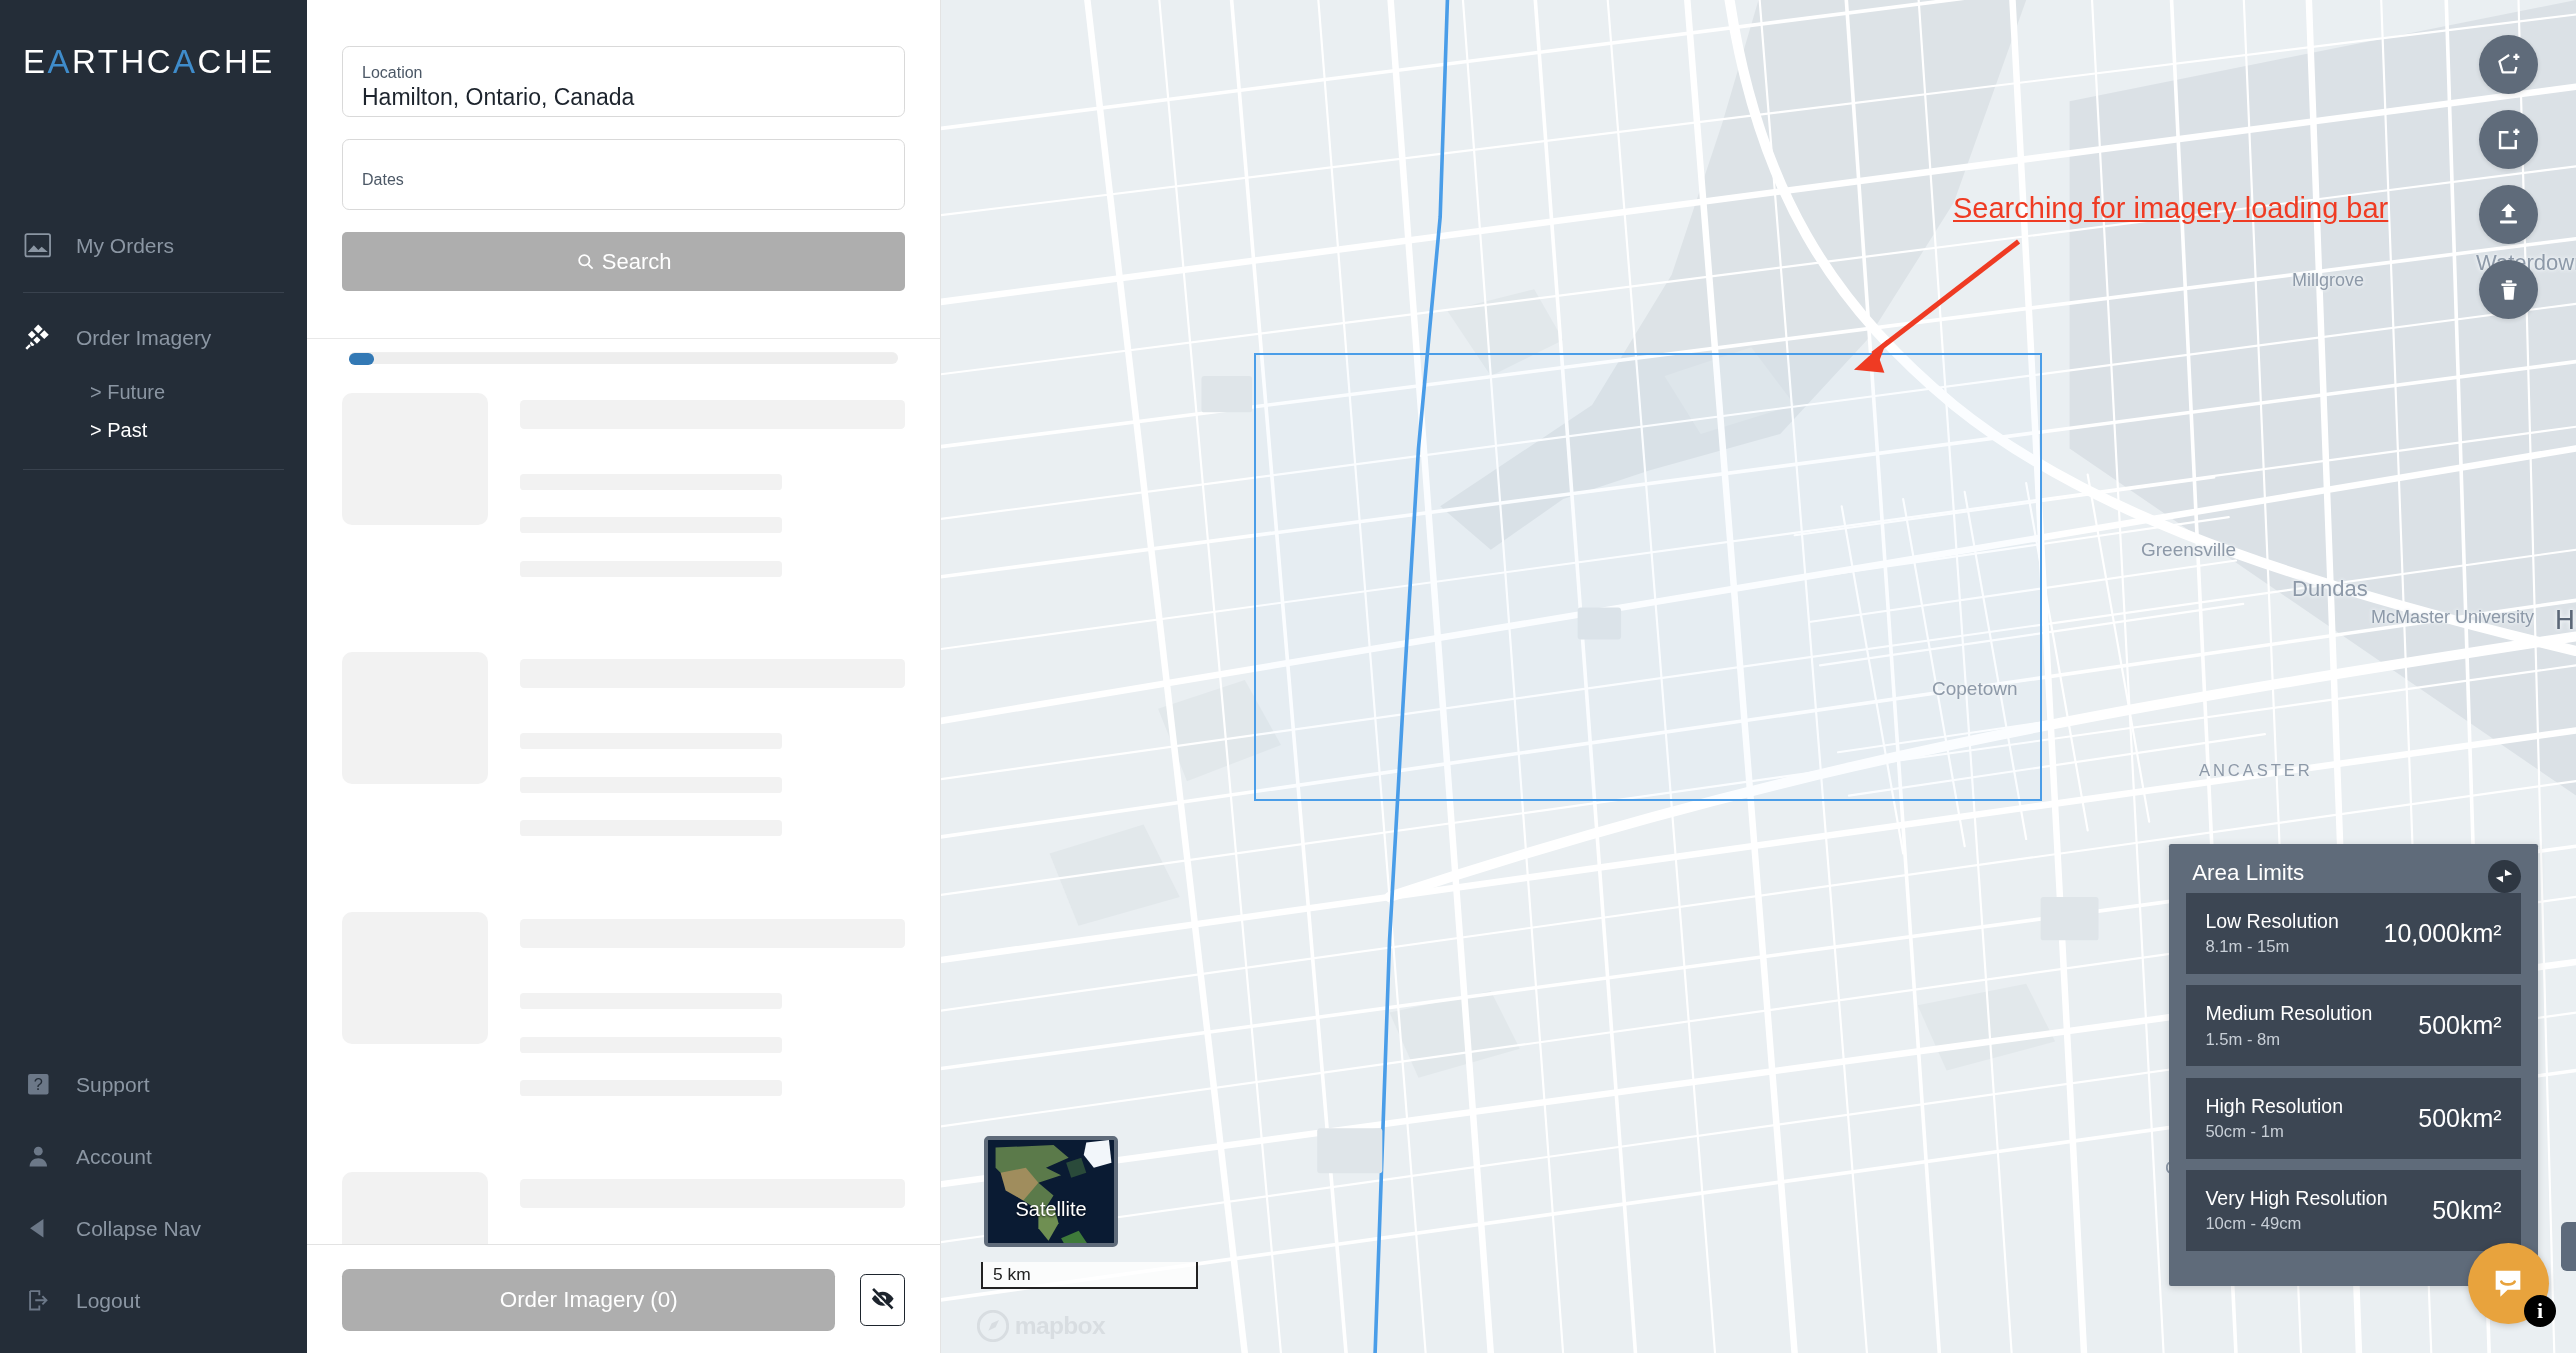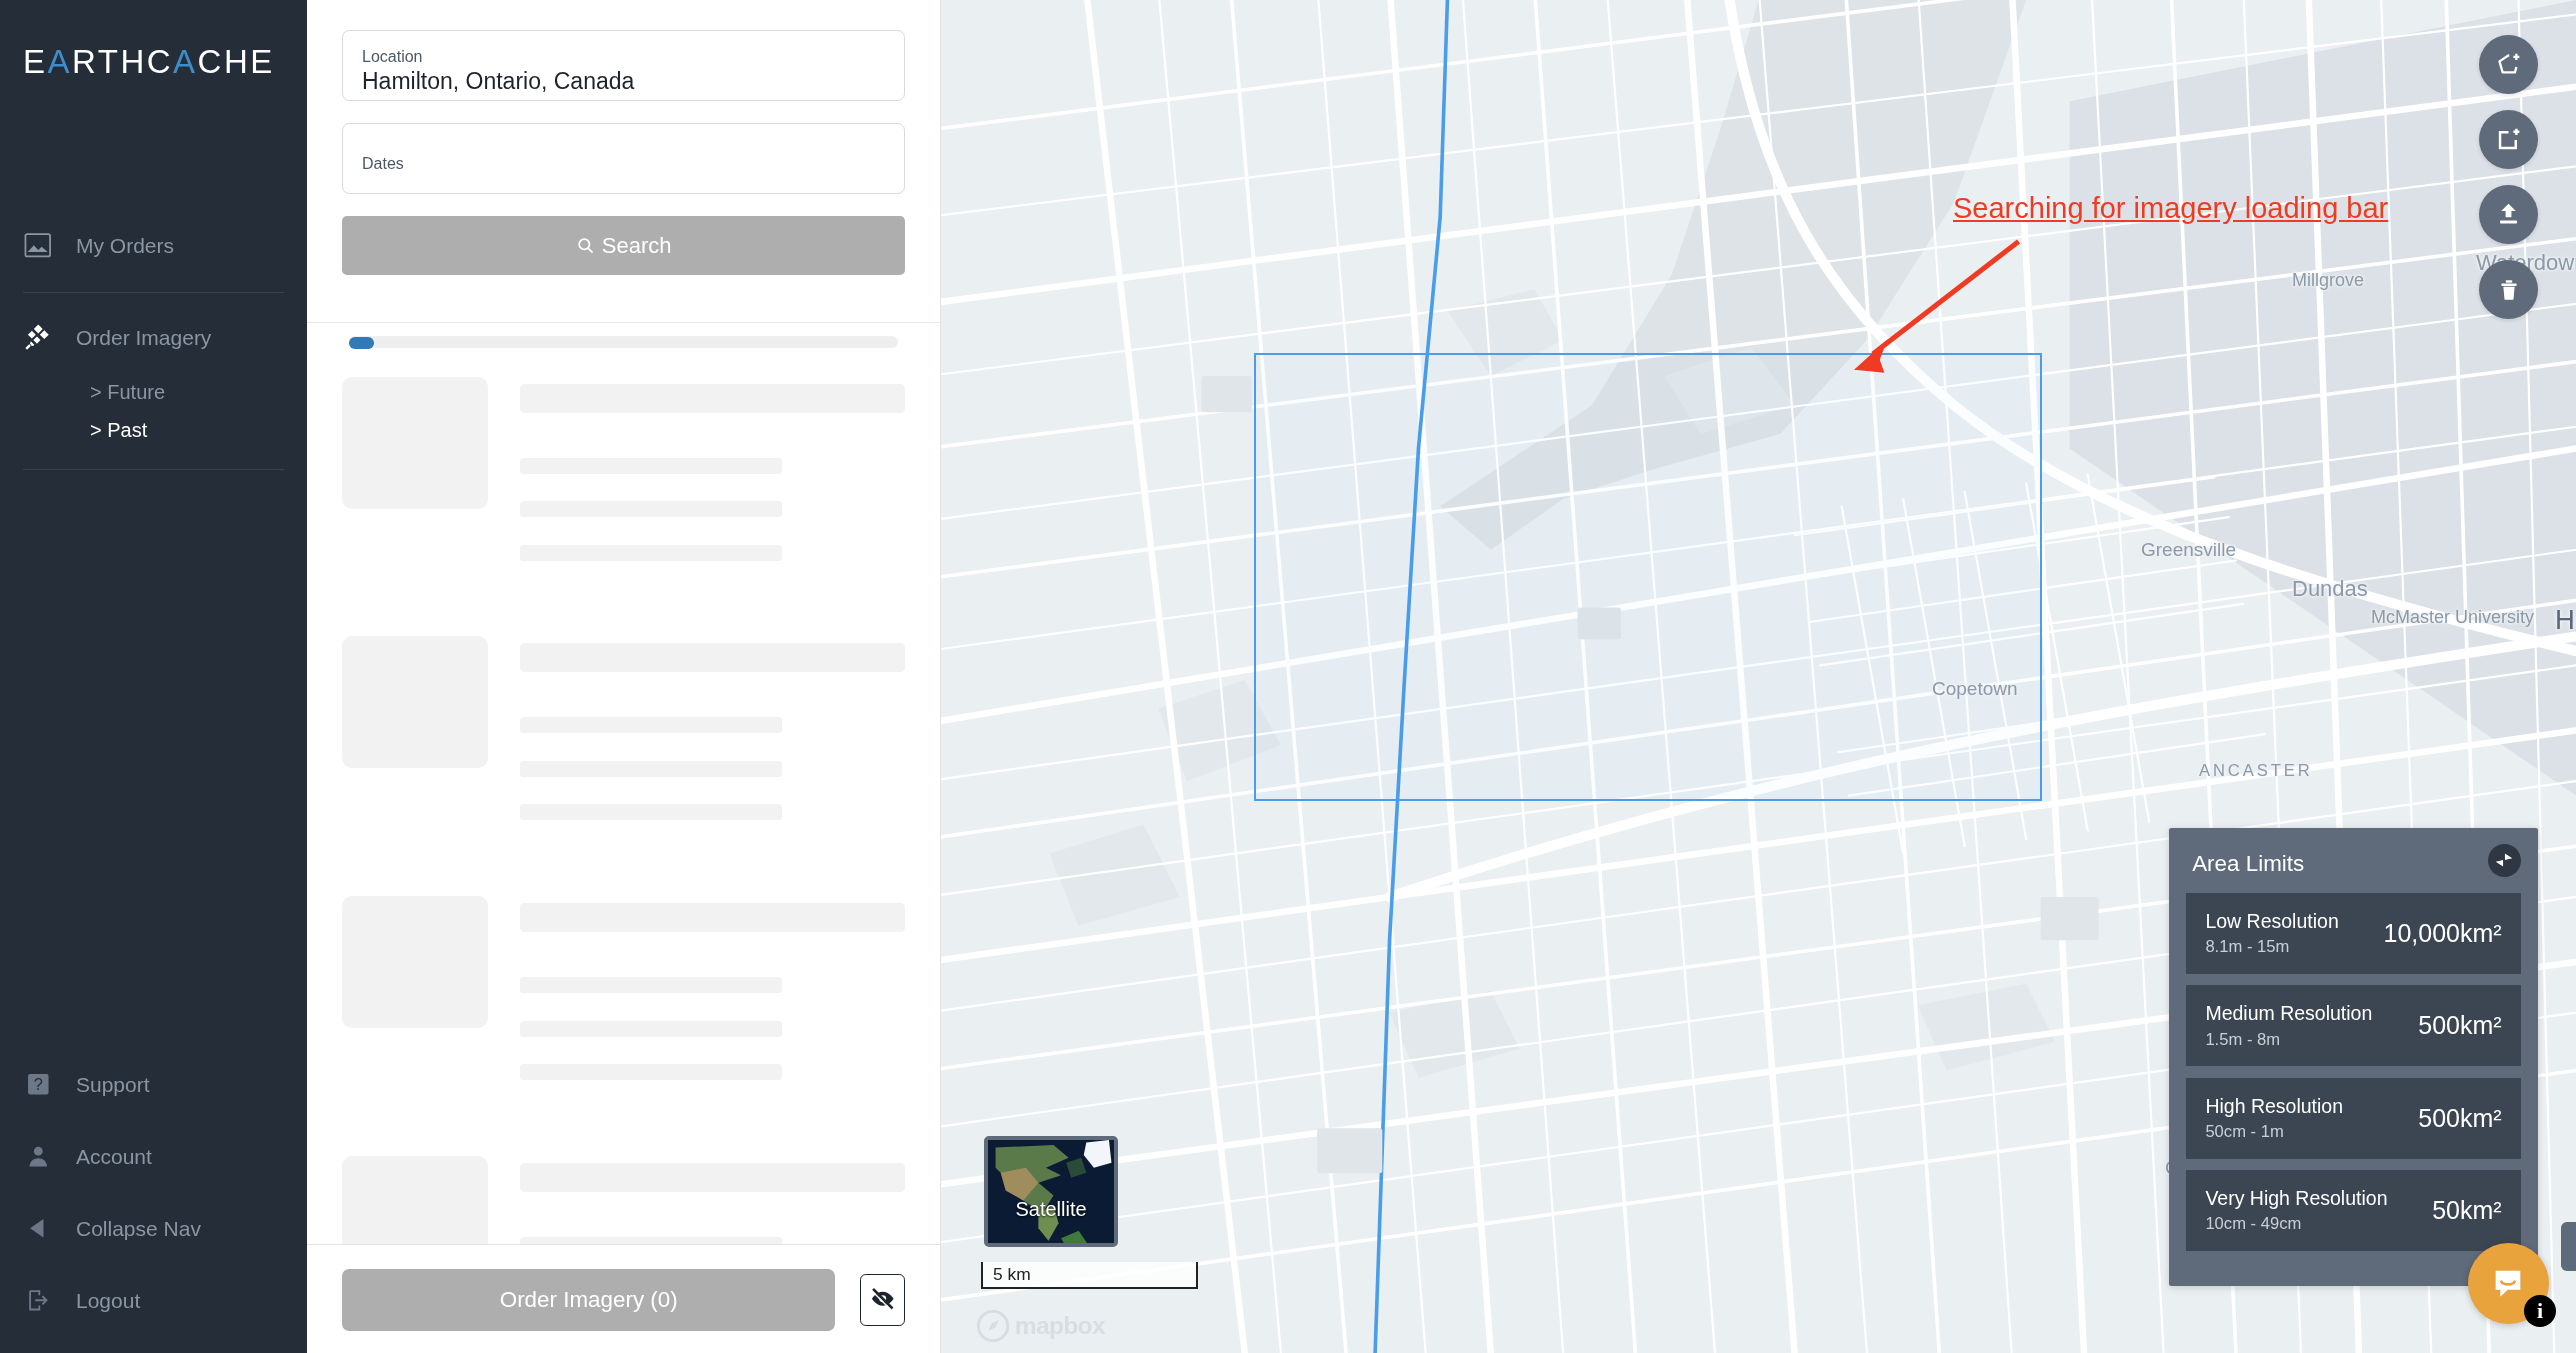--- a/index.html
+++ b/index.html
@@ -43,21 +43,21 @@
   .nav-bottom { position: absolute; bottom: 17.4px; left: 0; right: 0; }
   .nav-bottom .nav-item { height: 72px; }
 
   
   .panel {
     width: 634px; flex: 0 0 634px;
     height: 1354px; background: #fff;
     position: relative; display: flex; flex-direction: column;
     border-right: 0.7px solid #e3e3e3;
   }
-  .panel-top { padding: 30px 35px 0 35px; }
+  .panel-top { padding: 46px 35px 0 35px; }
   .field {
     border: 0.7px solid #d9d9d9; border-radius: 7.2px;
     height: 71px; padding: 11.6px 19px 0 19px; margin-bottom: 22px;
     display: flex; flex-direction: column; justify-content: center;
     background: #fff; cursor: pointer;
   }
   .field-label { font-size: 16px; color: #4c5866; line-height: 1.2; margin-bottom: 1.4px; }
   .field-value { font-size: 23px; color: #1d242d; line-height: 1.2; }
   .search-btn {
     margin-top: 17.4px; height: 59px; width: 100%;
@@ -162,21 +162,21 @@
     display: flex; align-items: center; gap: 5.8px; opacity: 0.9;
   }
   .mapbox-text { font-size: 24.6px; font-weight: bold; color: #d7dce0; letter-spacing: -0.7px; }
 
   
   .area-limits {
     position: absolute; right: 38px; bottom: 68px; width: 369px;
     background: #5f6b7a; border-radius: 2.2px; padding: 16px 17.4px 19px 17.4px;
     box-shadow: 0 1.4px 7.2px rgba(0,0,0,0.15);
   }
-  .al-head { display: flex; align-items: flex-end; justify-content: space-between; margin-bottom: 16px; }
+  .al-head { display: flex; align-items: flex-start; justify-content: space-between; }
   .al-title { font-size: 22.4px; color: #fff; padding-left: 5.8px; }
   .al-collapse {
     width: 33px; height: 33px; border-radius: 50%; background: #2e3742;
     display: flex; align-items: center; justify-content: center; cursor: pointer;
   }
   .al-row {
     background: #3c4653; display: flex; align-items: center; justify-content: space-between;
     padding: 16px 19px; margin-bottom: 11.6px; min-height: 69px;
   }
   .al-row:last-child { margin-bottom: 16px; }

